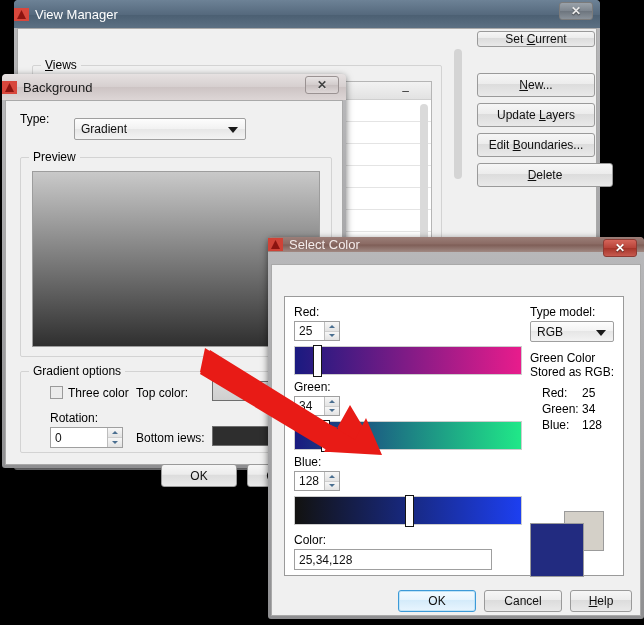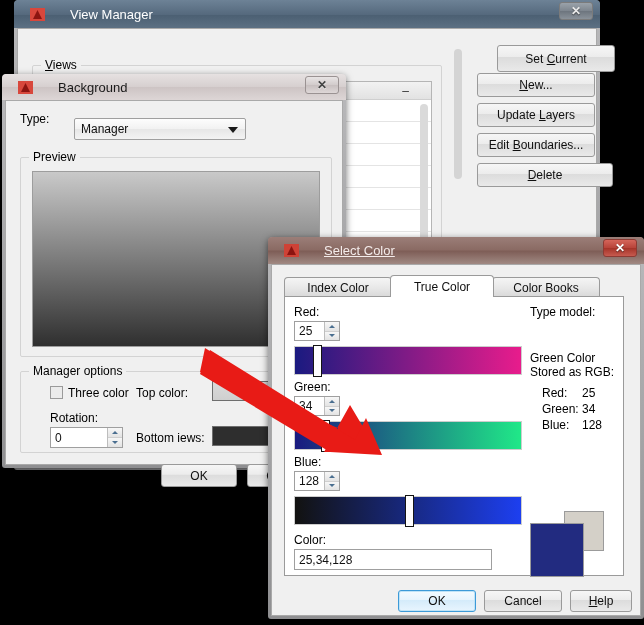--- a/index.html
+++ b/index.html
@@ -17,23 +17,22 @@
   .win-frame {
     position: absolute; inset: 0;
     border-radius: 5px 5px 3px 3px;
     background: linear-gradient(180deg,#b9b9bb 0%, #a7a7a9 45%, #8f8f91 100%);
     box-shadow: 0 2px 7px rgba(0,0,0,.55);
   }
   .titlebar {
     position: absolute; left: 0; right: 0; top: 0;
     display: flex; align-items: center;
     font-size: 13px; color: #1d1d1d;
-    padding-left: 16px;
+    padding-left: 0;
     border-radius: 4px 4px 0 0;
-    gap: 19px;
   }
   .tb-blue  { background: linear-gradient(180deg,#6d8296 0%, #55697d 52%, #4b5f72 53%, #5c7083 100%); color:#fff; }
   .tb-gray  { background: linear-gradient(180deg,#e6e1e1 0%, #d6cfcf 50%, #cdc4c4 51%, #ddd6d6 100%); color:#1a1a1a; }
   .tb-brown { background: linear-gradient(180deg,#9b7e78 0%, #8a6a63 48%, #7e5d56 52%, #a08983 100%); color:#f4eceb; }
 
   .acad-logo { width: 15px; height: 13px; margin-right: 6px; position: relative; flex: 0 0 auto; }
   .acad-logo svg { display:block; }
 
   .win-close {
     position: absolute; top: 2px; width: 34px; height: 18px;
@@ -225,21 +224,21 @@
           </div>
         </div>
         <div class="listrow" style="top:172px; height:22px;">
           <span style="position:absolute; left:16px; top:3px; font-size:12px;">ne&gt;</span>
         </div>
         <div class="scrollbar" style="right:3px; top:22px; height:186px;"></div>
       </div>
 
       <div class="scrollbar" style="left:436px; top:20px; height:130px; background:#d4d4d4;"></div>
 
-      <div class="btn" style="left:459px; top:16px;  width:118px; height:27px;margin-left:20px;">
+      <div class="btn" style="left:459px; top:2px;  width:118px; height:16px;">
         <span>Set <u>C</u>urrent</span>
       </div>
       <div class="btn" style="left:459px; top:44px;  width:118px; height:24px;">
         <span><u>N</u>ew...</span>
       </div>
       <div class="btn" style="left:459px; top:104px; width:118px; height:24px;">
         <span>Edit <u>B</u>oundaries...</span>
       </div>
       <div class="btn" style="left:459px; top:74px;  width:118px; height:24px;">
         <span>Update <u>L</u>ayers</span>
@@ -260,31 +259,31 @@
           <polygon points="7.5,2 12,11 3,11" fill="#8c1410"></polygon>
         </svg>
       </span>
       <span style="font-size:13px;">Background</span>
     </div>
     <div class="win-close gray2" style="right:7px;">✕</div>
 
     <div class="win-body" style="top:26px;">
       <div class="lbl" style="left:14px; top:11px;">Type:</div>
       <div class="combo" style="left:68px; top:17px; width:172px; height:22px;">
-        <span>Manager</span>
+        <span>Gradient</span>
         <span class="arrow"></span>
       </div>
 
       <div class="group" style="left:14px; top:56px; width:312px; height:200px;">
         <span class="group-title">Preview</span>
       </div>
       <div id="preview-gradient" style="position: absolute; left: 26px; top: 70px; width: 288px; height: 176px; border: 1px solid rgb(157, 157, 157); background: linear-gradient(rgb(201, 201, 201) 0%, rgb(47, 47, 47) 100%);"></div>
 
       <div class="group" style="left:14px; top:270px; width:312px; height:82px;">
-        <span class="group-title">Manager options</span>
+        <span class="group-title">Gradient options</span>
       </div>
 
       <div class="checkbox" style="left:44px; top:285px;"></div>
       <div class="lbl" style="left:62px; top:285px;">Three color</div>
 
       <div class="lbl" style="left:130px; top:285px;">Top color:</div>
       <div class="swatch" id="top-color-swatch" style="left: 206px; top: 280px; width: 120px; height: 20px; background: linear-gradient(rgb(218, 218, 218), rgb(207, 207, 207));"></div>
 
       <div class="lbl" style="left:44px; top:310px;">Rotation:</div>
       <div class="spinner" style="left:44px; top:326px; width:73px; height:21px;">
@@ -303,38 +302,33 @@
       <div class="swatch" id="bottom-color-swatch" style="left: 206px; top: 325px; width: 120px; height: 20px; background: rgb(46, 46, 46);"></div>
 
       <div class="btn" style="left:155px; top:363px; width:76px; height:23px;">OK</div>
       <div class="btn" style="left:241px; top:363px; width:76px; height:23px;">Cancel</div>
     </div>
   </div>
 
   <div class="win" style="left:268px; top:237px; width:376px; height:382px;">
     <div class="win-frame"></div>
 
-    <div class="titlebar tb-brown" style="height:27px;text-decoration:underline;">
+    <div class="titlebar tb-brown" style="height:15px;">
       <span class="acad-logo">
         <svg width="15" height="13" viewBox="0 0 15 13">
           <rect x="0" y="0" width="15" height="13" fill="#cf4236"></rect>
           <polygon points="7.5,2 12,11 3,11" fill="#8c1410"></polygon>
         </svg>
       </span>
       <span style="font-size:13px;">Select Color</span>
     </div>
     <div class="win-close red" style="right:7px;">✕</div>
 
     <div class="win-body" style="top:27px;">
 
-      <div class="tabstrip" style="left:12px; top:10px; width:340px; height:22px;">
-        <div class="tab" style="left:0px;   width:108px; height:20px;">Index Color</div>
-        <div class="tab active" style="left:106px; width:104px; height:22px;">True Color</div>
-        <div class="tab" style="left:208px; width:108px; height:20px;">Color Books</div>
-      </div>
 
       <div class="tabpanel" style="left:12px; top:31px; width:340px; height:280px;"></div>
 
       <div class="lbl" style="left:22px; top:40px;">Red:</div>
       <div class="spinner" style="left:22px; top:56px; width:46px; height:20px;">
         <span class="sp-val">25</span>
         <span class="sp-btns">
           <span class="sp-up">
               <i class="tri up"></i>
             </span>
@@ -376,20 +370,24 @@
         </span>
       </div>
       <div class="slider-track" id="blue-track" style="left: 22px; top: 231px; width: 228px; height: 29px; border: 1px solid rgb(205, 205, 205); background: linear-gradient(90deg, rgb(18, 18, 16) 0%, rgb(29, 63, 240) 100%);">
         <div class="slider-thumb" id="blue-thumb" style="top: -2px; height: 32px; left: 110.456px;"></div>
       </div>
 
       <div class="lbl" style="left:22px; top:268px;">Color:</div>
       <div class="textbox" style="left:22px; top:284px; width:198px; height:21px;">25,34,128</div>
 
       <div class="lbl" style="left:258px; top:40px;">Type model:</div>
+      <div class="combo" style="left:258px; top:56px; width:84px; height:21px;">
+        <span>RGB</span>
+        <span class="arrow"></span>
+      </div>
 
       <div class="lbl" style="left:258px; top:86px; width:92px; white-space:normal; line-height:14px;">Green Color Stored as RGB:</div>
 
       <div class="lbl" style="left:270px; top:121px;">Red:</div>
       <div class="lbl" style="left:310px; top:121px;">25</div>
 
       <div class="lbl" style="left:270px; top:137px;">Green:</div>
       <div class="lbl" style="left:310px; top:137px;">34</div>
 
       <div class="lbl" style="left:270px; top:153px;">Blue:</div>

